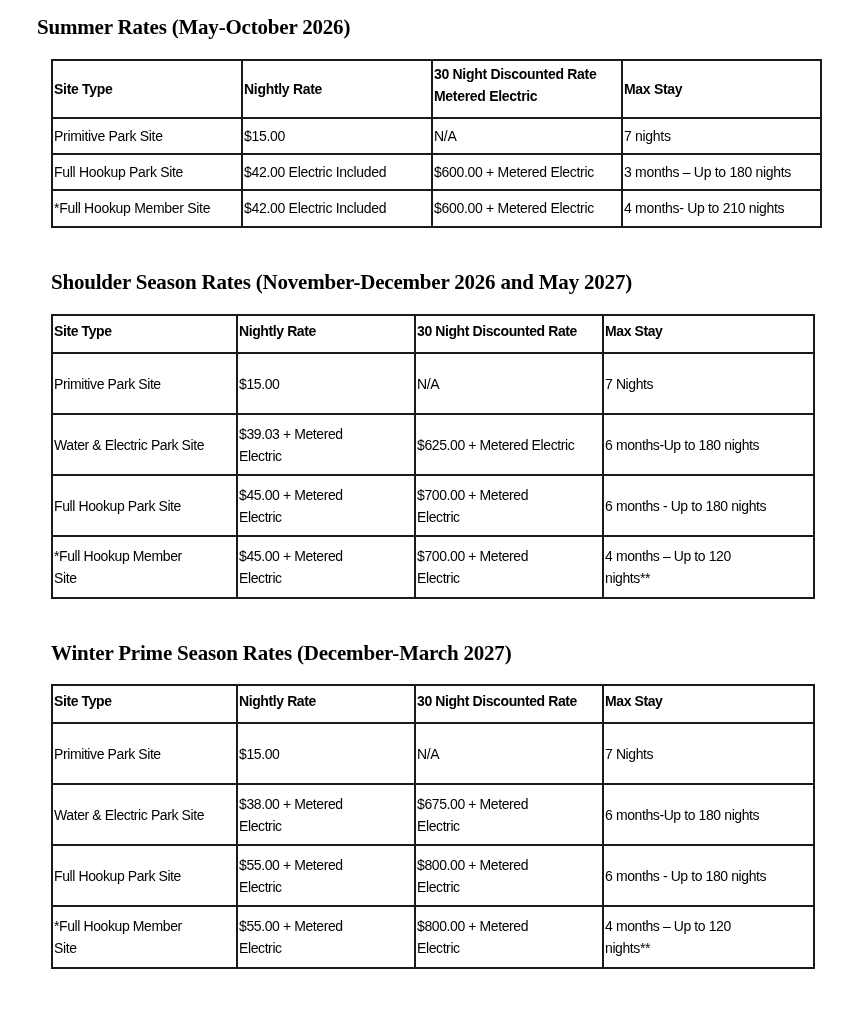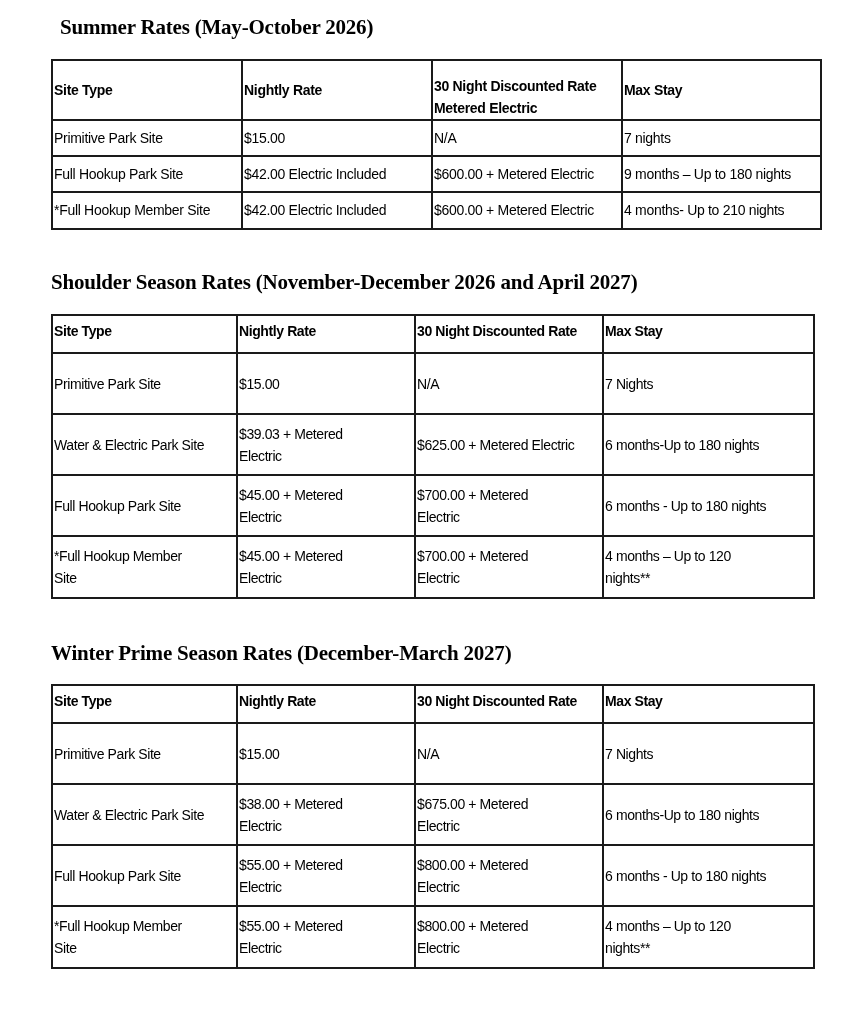--- a/index.html
+++ b/index.html
@@ -28,57 +28,57 @@
     white-space: normal;
   }
   table.rates td.hdr { font-weight: bold; }
   table.rates .top td { vertical-align: top; padding-top: 4px; }
   #t1 td { white-space: nowrap; vertical-align: top; padding-top: 6px; letter-spacing: -0.3px; }
   #t2 td, #t3 td { letter-spacing: -0.4px; }
 </style>
 </head>
 <body>
 
-<div class="section-title" style="left:60px; top:15px;">Summer Rates (May-October 2026)</div>
+<div class="section-title" style="left:37px; top:15px;">Summer Rates (May-October 2026)</div>
 <table class="rates" id="t1" style="left:51px; top:59px; width:769px;">
   <colgroup>
       <col style="width:190px">
       <col style="width:190px">
       <col style="width:190px">
       <col style="width:199px">
     </colgroup>
   <tbody>
       <tr style="height:58px">
     <td class="hdr" style="vertical-align:middle;padding-top:0">Site Type</td>
     <td class="hdr" style="vertical-align:middle;padding-top:0">Nightly Rate</td>
-    <td class="hdr" style="white-space:normal;line-height:22px;padding-top:14px">30 Night Discounted Rate Metered Electric</td>
+    <td class="hdr" style="white-space:normal;line-height:22px;padding-top:2px">30 Night Discounted Rate Metered Electric</td>
     <td class="hdr" style="vertical-align:middle;padding-top:0">Max Stay</td>
   </tr>
   <tr style="height:36px">
     <td>Primitive Park Site</td>
     <td>$15.00</td>
     <td>N/A</td>
     <td>7 nights</td>
   </tr>
   <tr style="height:36px">
     <td>Full Hookup Park Site</td>
     <td>$42.00 Electric Included</td>
     <td>$600.00 + Metered Electric</td>
-    <td>9 months – Up to 180 nights</td>
+    <td>3 months – Up to 180 nights</td>
   </tr>
   <tr style="height:37px">
     <td>*Full Hookup Member Site</td>
     <td>$42.00 Electric Included</td>
     <td>$600.00 + Metered Electric</td>
     <td>4 months- Up to 210 nights</td>
   </tr>
 </tbody>
   </table>
 
-<div class="section-title" style="left:51px; top:270px;">Shoulder Season Rates (November-December 2026 and April 2027)</div>
+<div class="section-title" style="left:51px; top:270px;">Shoulder Season Rates (November-December 2026 and May 2027)</div>
 <table class="rates" id="t2" style="left:51px; top:314px; width:762px;">
   <colgroup>
       <col style="width:185px">
       <col style="width:178px">
       <col style="width:188px">
       <col style="width:211px">
     </colgroup>
   <tbody>
       <tr style="height:38px" class="top">
     <td class="hdr">Site Type</td>

